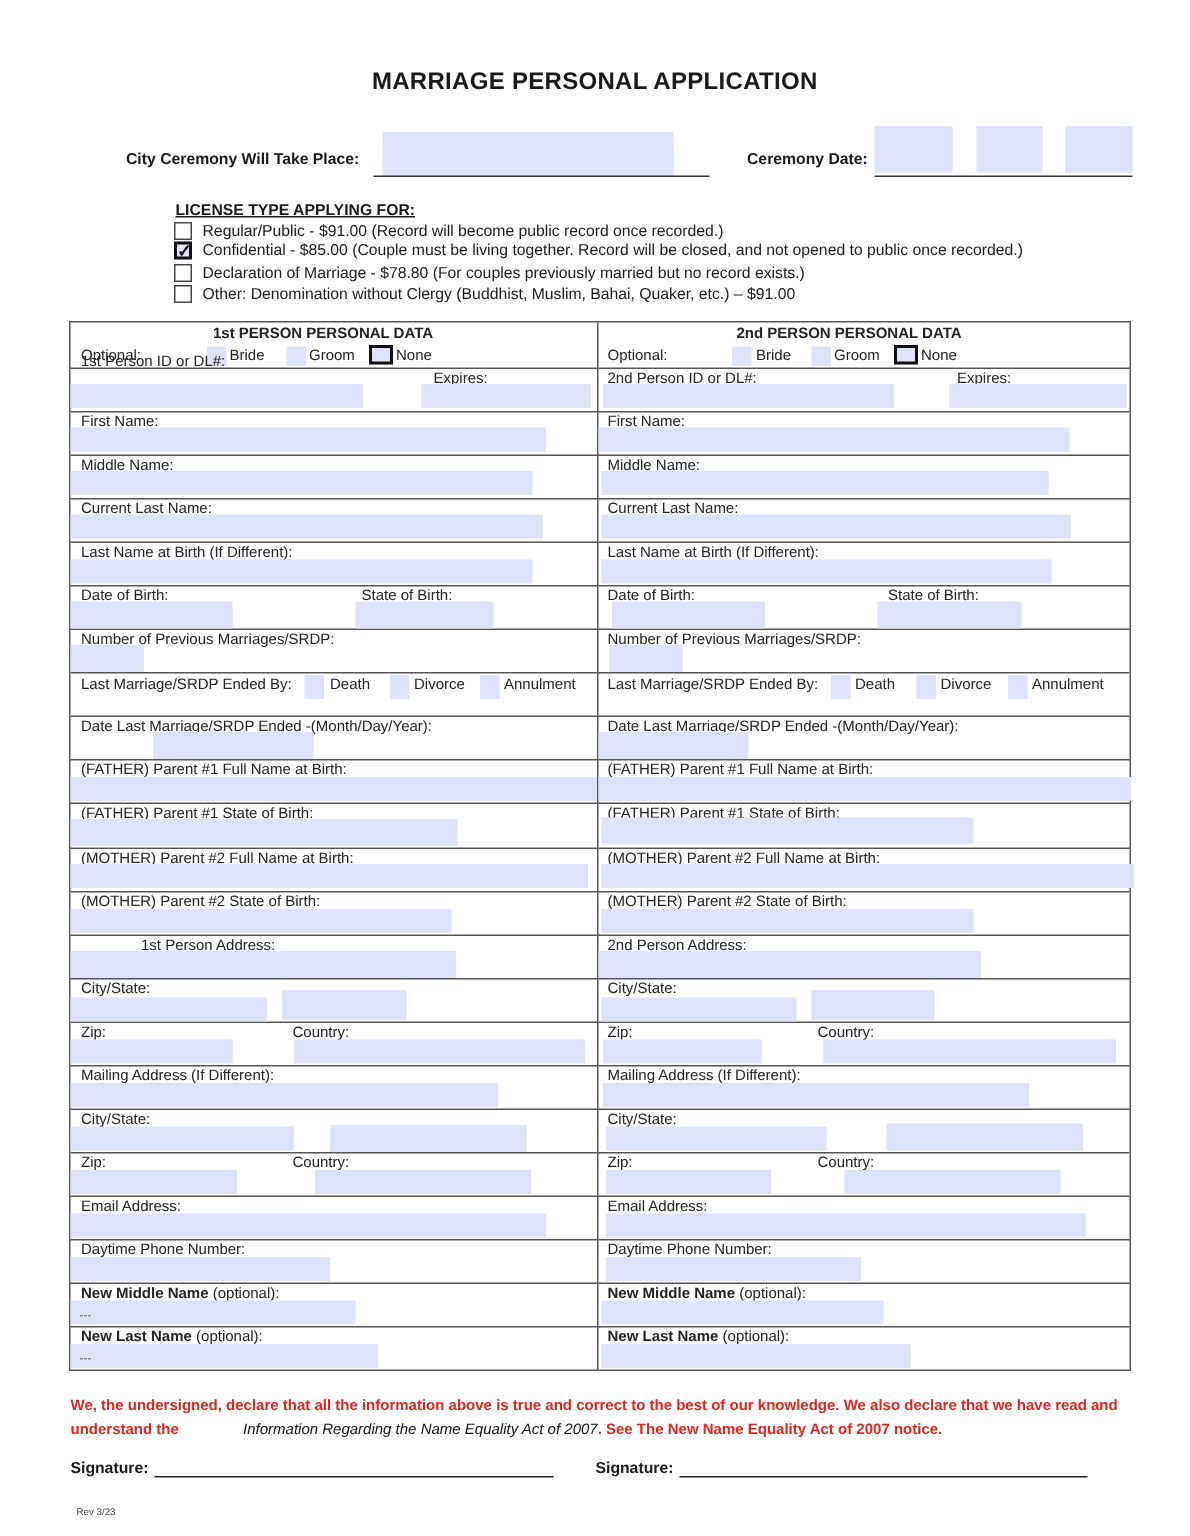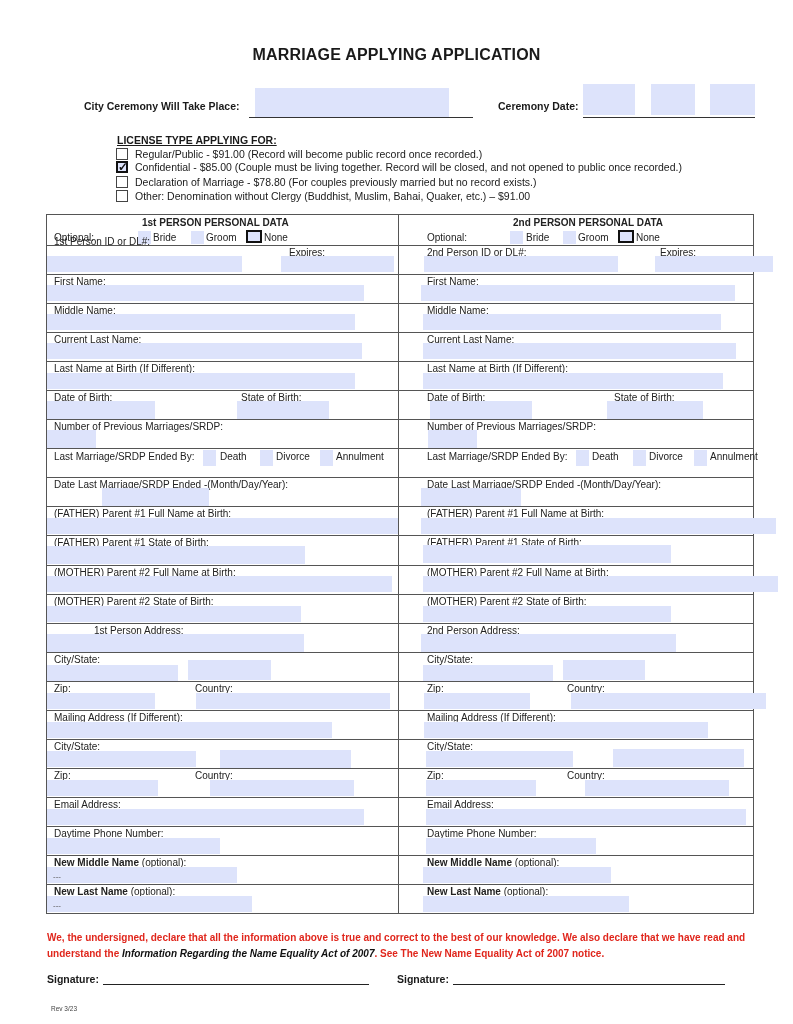--- a/index.html
+++ b/index.html
@@ -13,37 +13,37 @@
   .lt-head { left: 117px; top: 134px; font-size: 10.5px; font-weight: bold; text-decoration: underline; }
   .lt-row { position: absolute; left: 116px; font-size: 10.5px; display: flex; align-items: center; white-space: nowrap; }
   .cb { width: 12px; height: 12px; border: 1px solid #444; background: #fff; display: inline-block; margin-right: 7px; position: relative; flex: none; }
   .cb.checked { border: 2px solid #111; background: #dde3fb; }
   .cb.checked::after { content: "\2713"; position: absolute; left: 0px; top: -3px; font-size: 12px; font-weight: bold; color: #111; }
   .table { position: absolute; left: 46px; top: 214px; width: 708px; height: 700px; border: 1px solid #555; }
   .vsplit { position: absolute; left: 351px; top: 0; width: 1px; height: 100%; background: #555; }
   .hline { position: absolute; left: 0; width: 100%; height: 1px; background: #555; }
   .col { position: absolute; top: 0; height: 100%; }
   .col.left { left: 0; width: 351px; }
-  .col.right { left: 352px; width: 355px; margin-left: 22px; }
+  .col.right { left: 352px; width: 355px; }
   .ctext { position: absolute; font-size: 10px; white-space: nowrap; color: #222; }
   .hdr { font-weight: bold; font-size: 10px; text-align: center; }
   .smallbox { position: absolute; width: 13px; height: 13px; background: #dde3fb; }
   .smallbox.none { border: 2px solid #111; width: 16px; height: 13px; }
   .f { position: absolute; background: #dde3fb; height: 16px; }
   .dash { position: absolute; font-size: 8px; color: #555; }
   .decl { position: absolute; left: 47px; top: 930px; width: 710px; color: #e0261c; font-weight: bold; font-size: 10px; line-height: 15.5px; }
-  .decl i { color: #111; font-weight: bold; }
+  .decl i { color: #111; font-weight: normal; margin-left: 40px; }
   .sig { position: absolute; font-size: 10.5px; font-weight: bold; }
   .sigline { position: absolute; height: 1px; background: #222; }
   .rev { position: absolute; left: 51px; top: 1005px; font-size: 6.5px; color: #444; }
 </style>
 </head>
 <body>
 
-<div class="abs title">MARRIAGE APPLYING APPLICATION</div>
+<div class="abs title">MARRIAGE PERSONAL APPLICATION</div>
 
 <div class="abs lbl-bold" style="left:84px; top:100px;">City Ceremony Will Take Place:</div>
 <div class="field" style="left:255px; top:88px; width:194px; height:30px;"></div>
 <div class="uline" style="left:249px; top:117px; width:224px;"></div>
 
 <div class="abs lbl-bold" style="left:498px; top:100px;">Ceremony Date:</div>
 <div class="field" style="left:583px; top:84px; width:52px; height:31px;"></div>
 <div class="field" style="left:651px; top:84px; width:44px; height:31px;"></div>
 <div class="field" style="left:710px; top:84px; width:45px; height:31px;"></div>
 <div class="uline" style="left:583px; top:117px; width:172px;"></div>

